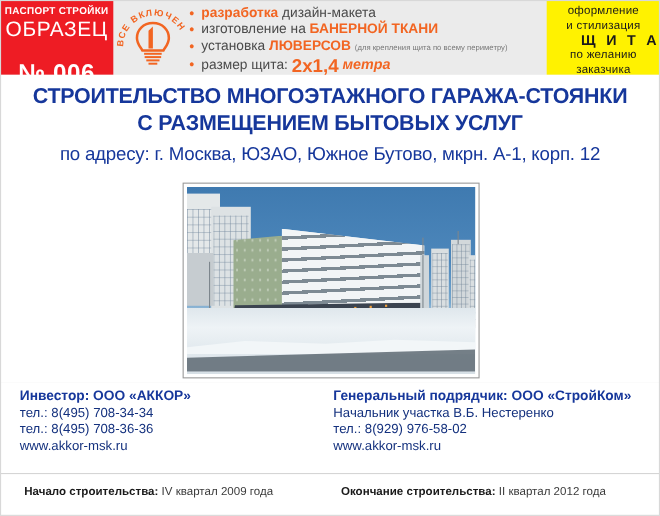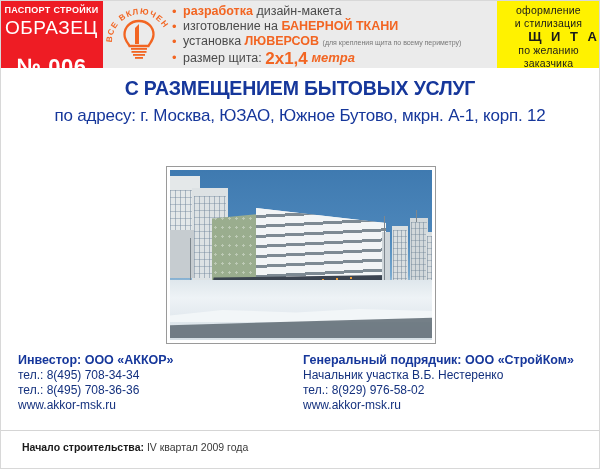--- a/index.html
+++ b/index.html
@@ -289,20 +289,21 @@
     <div id="custom-panel">
       <div>оформление</div>
       <div>и стилизация</div>
       <div class="shield">Щ И Т А</div>
       <div>по желанию</div>
       <div>заказчика</div>
     </div>
   </div>
 
   <div id="title-area">
+    <div class="main-title">СТРОИТЕЛЬСТВО МНОГОЭТАЖНОГО ГАРАЖА-СТОЯНКИ</div>
     <div class="main-title">С РАЗМЕЩЕНИЕМ БЫТОВЫХ УСЛУГ</div>
     <div class="address">по адресу: г. Москва, ЮЗАО, Южное Бутово, мкрн. А-1, корп. 12</div>
   </div>
 
   <div id="photo-area">
     <div id="photo-frame">
       <div id="photo">
 
         <div class="bld" style="left:0px; top:6px; width:30px; height:100px; background:#e4e8e9;"></div>
         <div class="win-grid" style="left:0px; top:20px; width:30px; height:84px;"></div>
@@ -356,16 +357,19 @@
       <div class="line">Начальник участка В.Б. Нестеренко</div>
       <div class="line">тел.: 8(929) 976-58-02</div>
       <div class="line">www.akkor-msk.ru</div>
     </div>
   </div>
 
   <div id="footer">
     <div class="item" id="start-item">
       <b>Начало строительства:</b><span> IV квартал 2009 года</span>
     </div>
+    <div class="item" id="end-item">
+      <b>Окончание строительства:</b><span> II квартал 2012 года</span>
+    </div>
   </div>
 
   <div class="frame-edge"></div>
 </div>
 
 </body></html>

